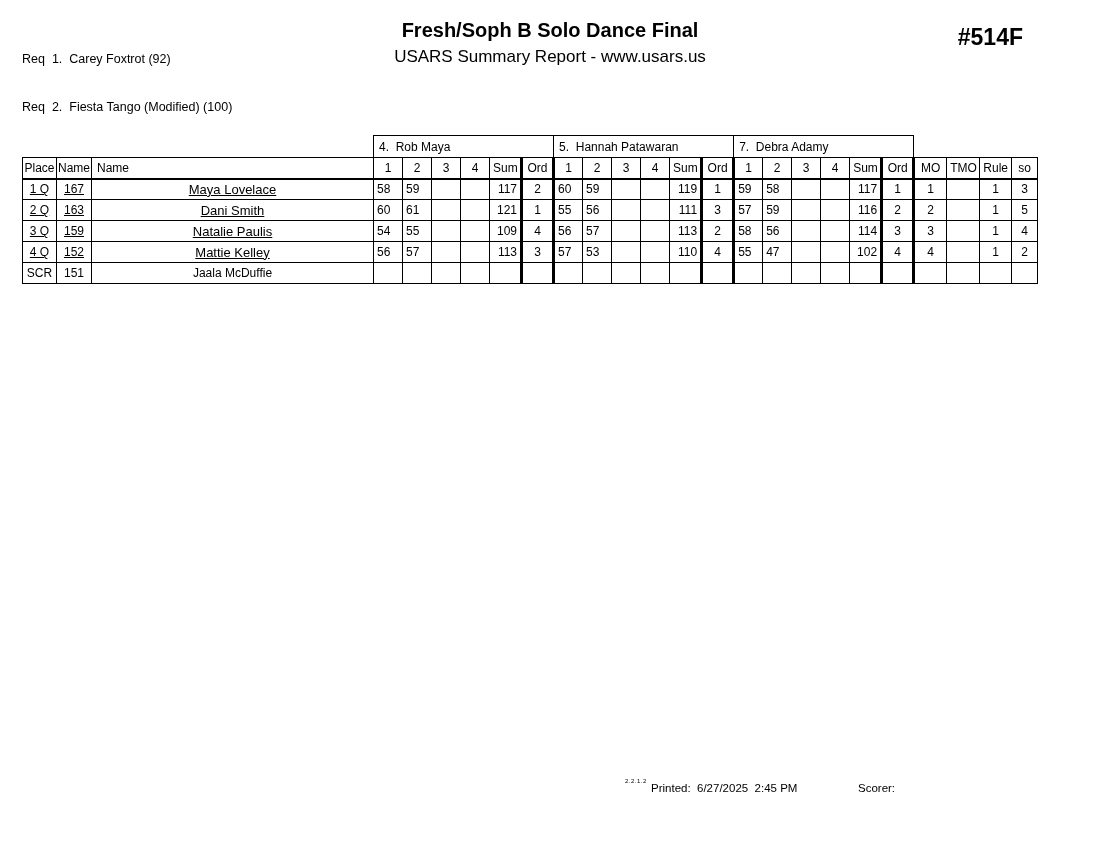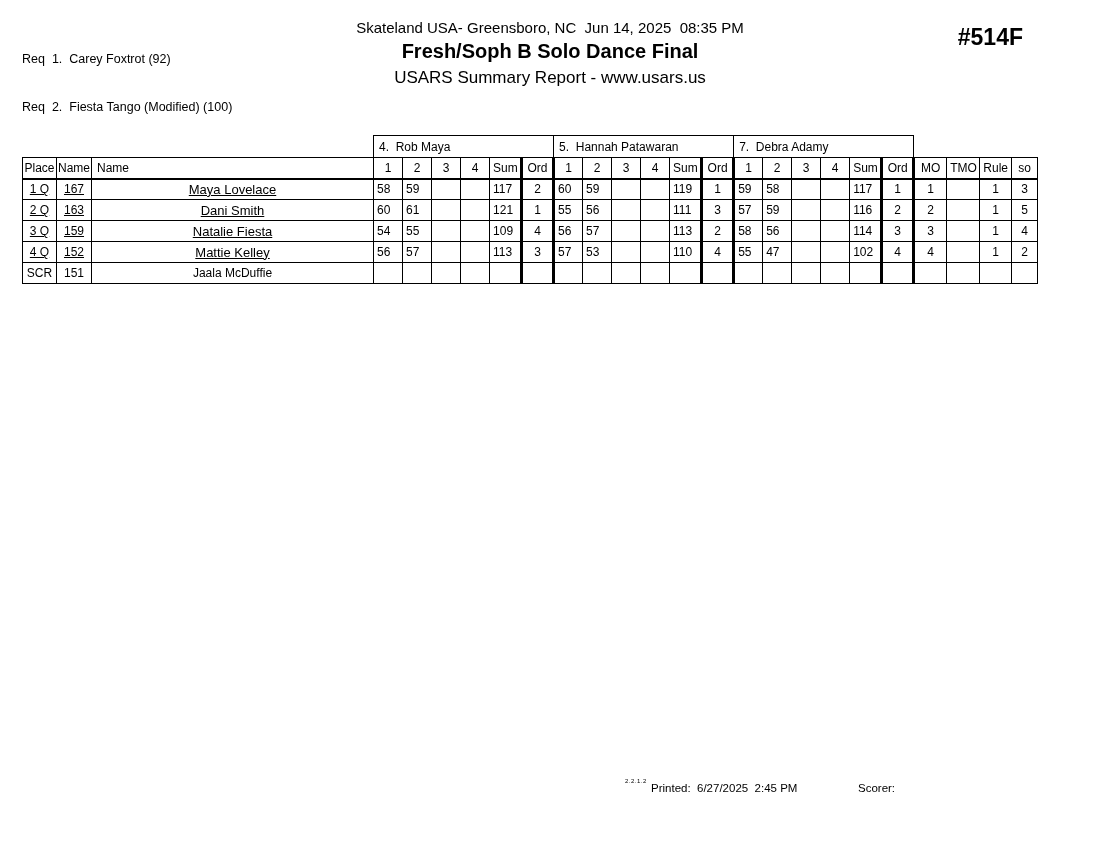--- a/index.html
+++ b/index.html
@@ -63,21 +63,21 @@
     padding-left: 5px;
     white-space: pre;
     font-size: 12px;
   }
   tr.col-head th { border-bottom: 2px solid #000; text-align: center; }
   tr.col-head th.name-h { text-align: left; padding-left: 5px; }
   tr.col-head th.place-h, tr.col-head th.cont-h { text-align: center; padding: 0 1px; }
   .ord { border-left: 3px solid #000 !important; border-right: 3px solid #000 !important;
          text-align: center; font-weight: bold; }
   td.score { text-align: left; padding-left: 4px; }
-  td.sum   { text-align: left; padding-right: 3px; }
+  td.sum   { text-align: right; padding-right: 3px; }
   td.place, td.cont, td.ctr { text-align: center; }
   td.name  { text-align: center; padding-left: 5px; }
   td.b     { font-weight: bold; text-decoration: underline; }
   td.name.b { font-size: 13px; }
   .footer {
     position: absolute;
     left: 0;
     top: 780px;
     width: 960px;
     height: 18px;
@@ -91,21 +91,20 @@
 <body>
 
 <div class="page">
 
   <div class="req-block">
     <div>Req  1.  Carey Foxtrot (92)</div>
     <div>Req  2.  Fiesta Tango (Modified) (100)</div>
   </div>
 
   <div class="center-header">
-    <div class="venue">Skateland USA- Greensboro, NC  Jun 14, 2025  08:35 PM</div>
     <div class="event">Fresh/Soph B Solo Dance Final</div>
     <div class="report">USARS Summary Report - www.usars.us</div>
   </div>
 
   <div class="event-number">#514F</div>
 
   <table class="results">
     <colgroup>
       <col style="width:34px">
         <col style="width:35px">
@@ -220,21 +219,21 @@
           <td class="sum">116</td>
           <td class="ord">2</td>
           <td class="ctr">2</td>
           <td class="ctr"></td>
           <td class="ctr">1</td>
           <td class="ctr">5</td>
         </tr>
         <tr>
           <td class="place b">3 Q</td>
           <td class="cont b">159</td>
-          <td class="name b">Natalie Fiesta</td>
+          <td class="name b">Natalie Paulis</td>
           <td class="score">54</td>
           <td class="score">55</td>
           <td class="score"></td>
           <td class="score"></td>
           <td class="sum">109</td>
           <td class="ord">4</td>
           <td class="score">56</td>
           <td class="score">57</td>
           <td class="score"></td>
           <td class="score"></td>

